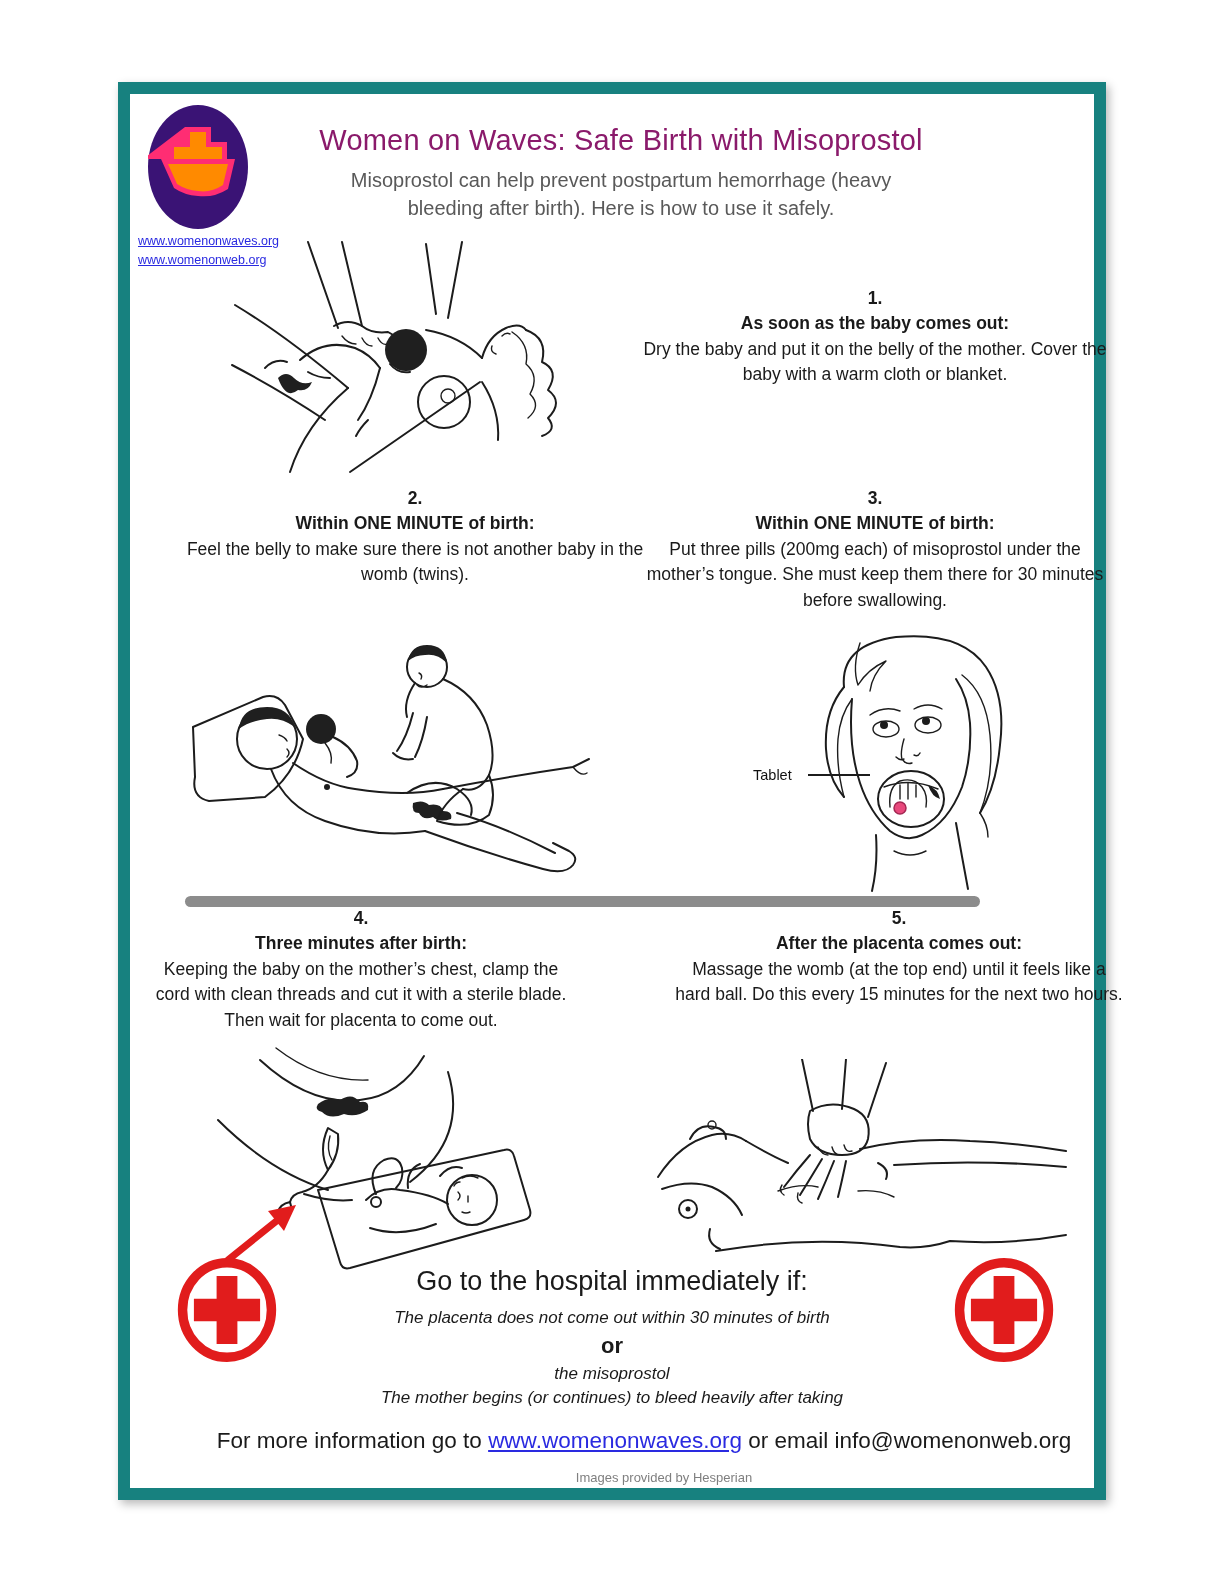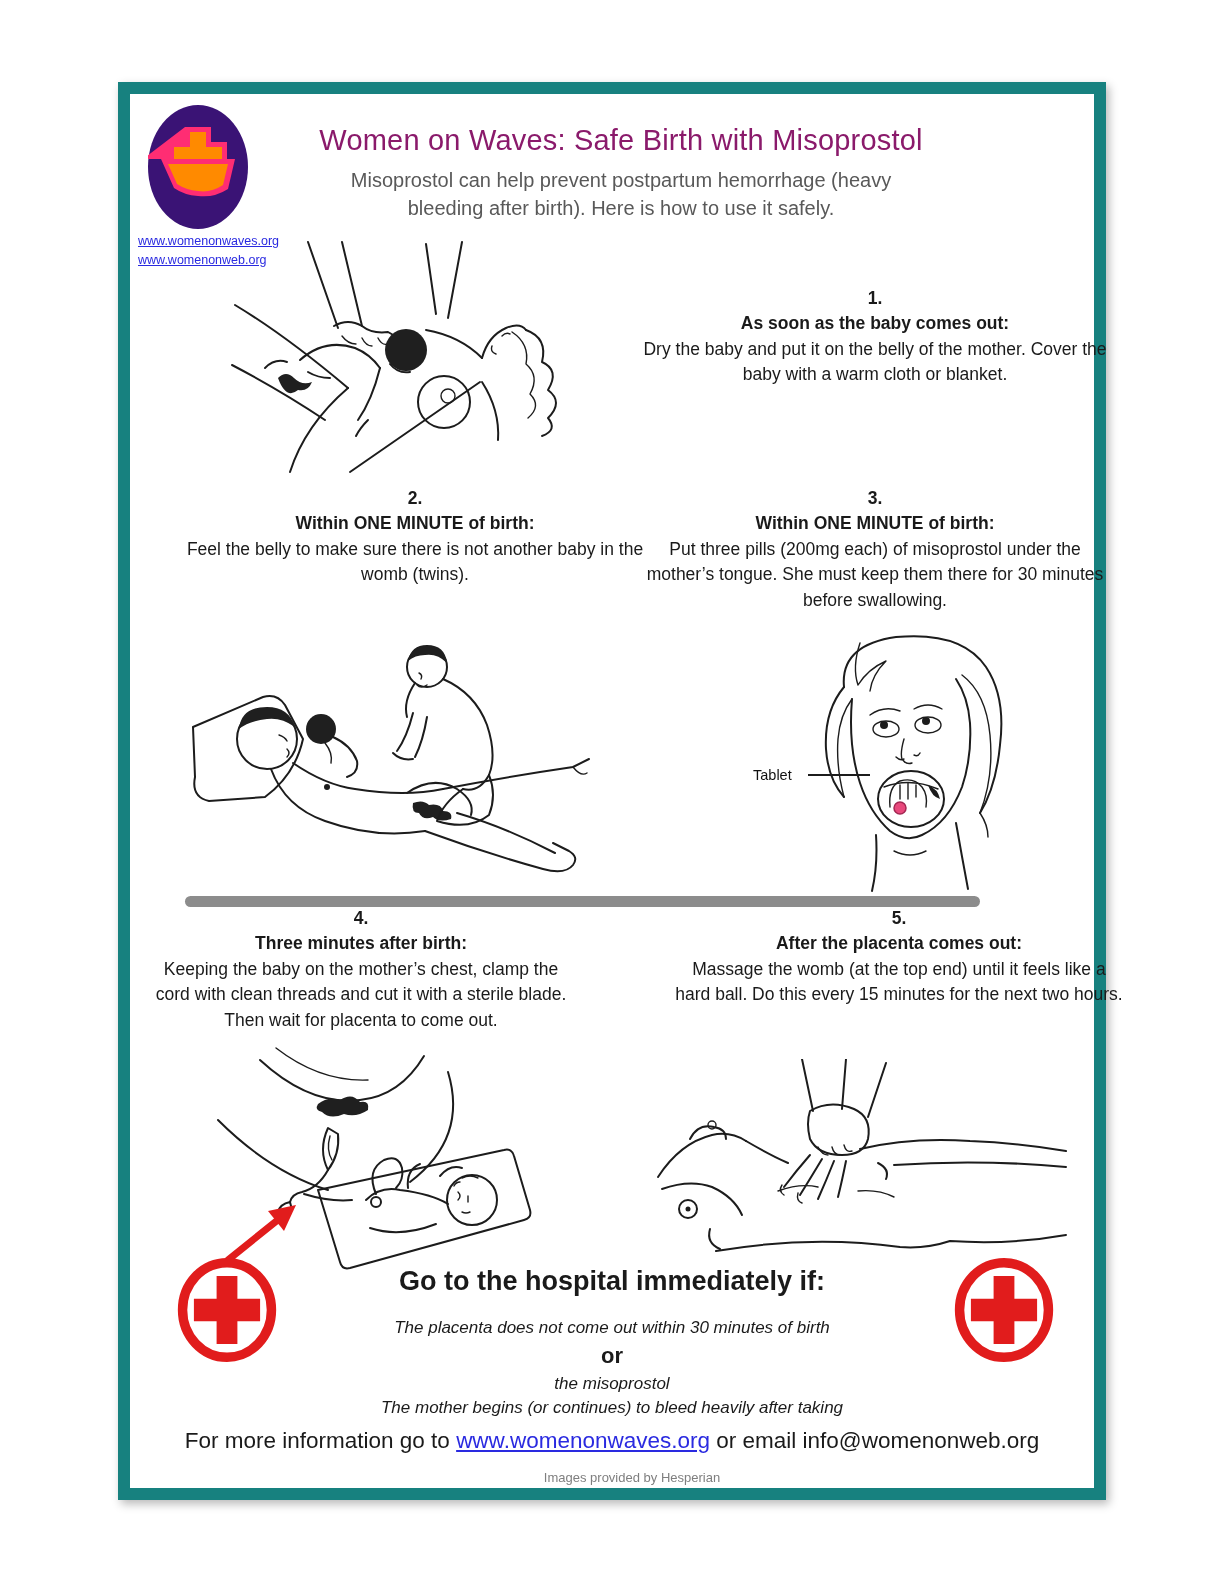--- a/index.html
+++ b/index.html
@@ -45,27 +45,27 @@
   .illu4{left:70px;top:948px;width:340px;height:230px;}
   .illu5{left:520px;top:965px;width:420px;height:195px;}
   .tablet-callout{left:623px;top:673px;display:flex;align-items:center;font-size:14.5px;color:#111;gap:11px;}
   .callout-line{display:inline-block;width:62px;height:2px;background:var(--ink);margin-left:5px;}
   .divider{left:55px;top:802px;width:795px;height:11px;background:var(--divider);border-radius:6px;}
   
   .cross-left{left:45px;top:1160px;width:104px;height:112px;}
   .cross-right{left:822px;top:1160px;width:104px;height:112px;}
   
   .alert{left:157px;top:1168px;width:650px;text-align:center;line-height:1.42;}
-  .alert-heading{font-size:27px;font-weight:bold;margin-bottom:16px;}
+  .alert-heading{font-size:27px;font-weight:normal;margin-bottom:6px;}
   .alert-line{font-size:17px;font-style:italic;}
   .alert-or{font-size:22px;font-weight:bold;}
   
-  .footer-line{left:0;top:1334px;width:964px;text-align:center;font-size:22.5px;white-space:pre-wrap;}
+  .footer-line{left:0;top:1334px;width:964px;text-align:center;font-size:22.5px;white-space:pre-wrap;padding-left:32px;}
   .footer-line a{color:var(--link);text-decoration:underline;}
-  .credit{left:0;top:1376px;width:1004px;text-align:center;font-size:13px;color:#7f7f7f;}
+  .credit{left:0;top:1376px;width:1004px;text-align:center;font-size:13px;color:#7f7f7f;padding-left:32px;}
 </style>
 </head>
 <body>
 
 <div class="page">
 
   <div class="abs logo">
     <svg width="100" height="126" viewBox="0 0 100 124">
       <ellipse cx="50" cy="62" rx="50" ry="62" style="fill:var(--logo_purple)"></ellipse>
       <path style="fill:var(--logo_pink)" d="M37,22 h26 v15 h16 v17 h-84 z M13,54 h74 l-7,30 q-14,9 -30,7 q-14,-1 -24,-8 z"></path>

